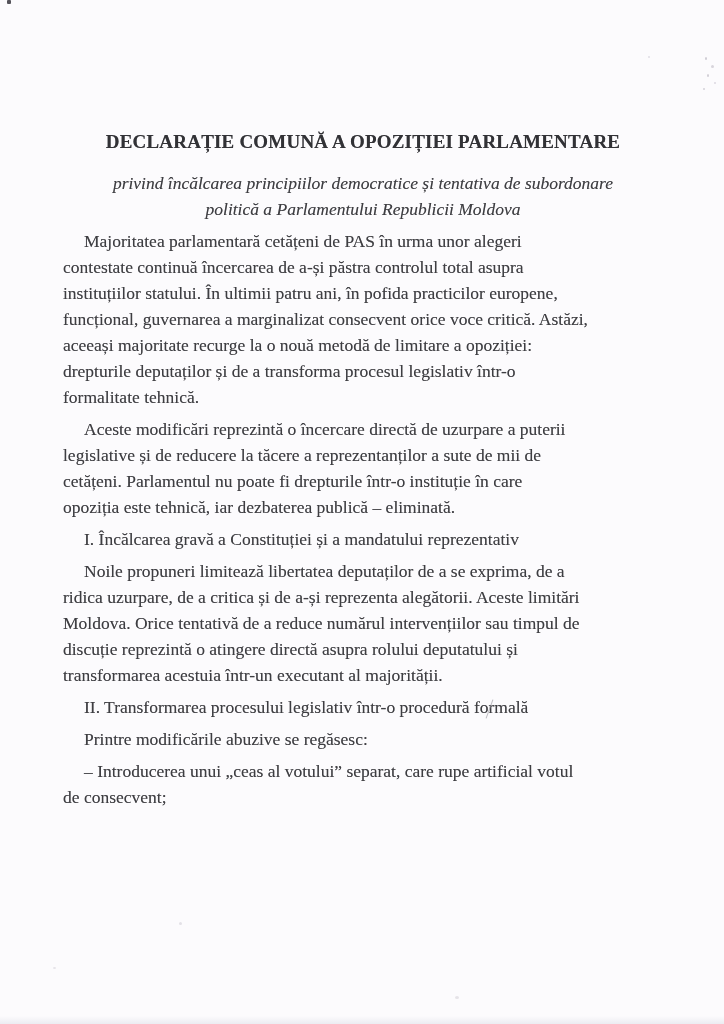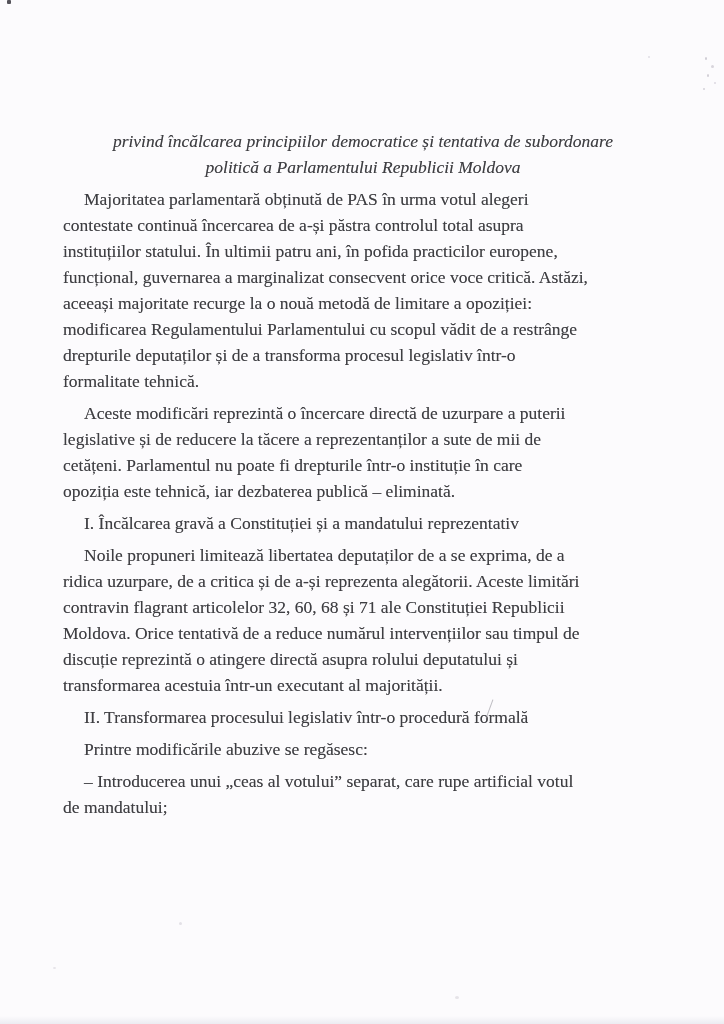--- a/index.html
+++ b/index.html
@@ -63,68 +63,67 @@
   .speck-bottom{left:455px;top:996px;width:4px;height:3px;background:#e5e3e8;border-radius:50%;}
   .bottom-shade{left:0;bottom:0;width:724px;height:8px;background:linear-gradient(to bottom,rgba(232,231,236,0),#ececf1);}
 </style>
 </head>
 <body>
 
 <div class="page">
 
   <div class="content">
 
+    <h1 class="doc-title">DECLARAȚIE COMUNĂ A OPOZIȚIEI PARLAMENTARE</h1>
 
     <div class="subtitle block">
       <div class="line">privind încălcarea principiilor democratice și tentativa de subordonare</div>
       <div class="line">politică a Parlamentului Republicii Moldova</div>
     </div>
 
     <div class="block">
-      <div class="line indent">Majoritatea parlamentară obținută de PAS în urma votul alegeri</div>
+      <div class="line indent">Majoritatea parlamentară cetățeni de PAS în urma unor alegeri</div>
       <div class="line">contestate continuă încercarea de a-și păstra controlul total asupra</div>
       <div class="line">instituțiilor statului. În ultimii patru ani, în pofida practicilor europene,</div>
       <div class="line">funcțional, guvernarea a marginalizat consecvent orice voce critică. Astăzi,</div>
       <div class="line">aceeași majoritate recurge la o nouă metodă de limitare a opoziției:</div>
-      <div class="line">modificarea Regulamentului Parlamentului cu scopul vădit de a restrânge</div>
       <div class="line">drepturile deputaților și de a transforma procesul legislativ într-o</div>
       <div class="line">formalitate tehnică.</div>
     </div>
 
     <div class="block">
       <div class="line indent">Aceste modificări reprezintă o încercare directă de uzurpare a puterii</div>
       <div class="line">legislative și de reducere la tăcere a reprezentanților a sute de mii de</div>
       <div class="line">cetățeni. Parlamentul nu poate fi drepturile într-o instituție în care</div>
       <div class="line">opoziția este tehnică, iar dezbaterea publică – eliminată.</div>
     </div>
 
     <div class="block">
       <div class="line indent">I. Încălcarea gravă a Constituției și a mandatului reprezentativ</div>
     </div>
 
     <div class="block">
       <div class="line indent">Noile propuneri limitează libertatea deputaților de a se exprima, de a</div>
       <div class="line">ridica uzurpare, de a critica și de a-și reprezenta alegătorii. Aceste limitări</div>
-      <div class="line">contravin flagrant articolelor 32, 60, 68 și 71 ale Constituției Republicii</div>
       <div class="line">Moldova. Orice tentativă de a reduce numărul intervențiilor sau timpul de</div>
       <div class="line">discuție reprezintă o atingere directă asupra rolului deputatului și</div>
       <div class="line">transformarea acestuia într-un executant al majorității.</div>
     </div>
 
     <div class="block">
       <div class="line indent">II. Transformarea procesului legislativ într-o procedură formală</div>
     </div>
 
     <div class="block">
       <div class="line indent">Printre modificările abuzive se regăsesc:</div>
     </div>
 
     <div class="block">
       <div class="line indent">– Introducerea unui „ceas al votului” separat, care rupe artificial votul</div>
-      <div class="line">de mandatului;</div>
+      <div class="line">de consecvent;</div>
     </div>
 
   </div>
 
   <div class="artifact speck-topleft"></div>
   <div class="artifact smudge-topright">
     <i></i>
       <i></i>
       <i></i>
       <i></i>

